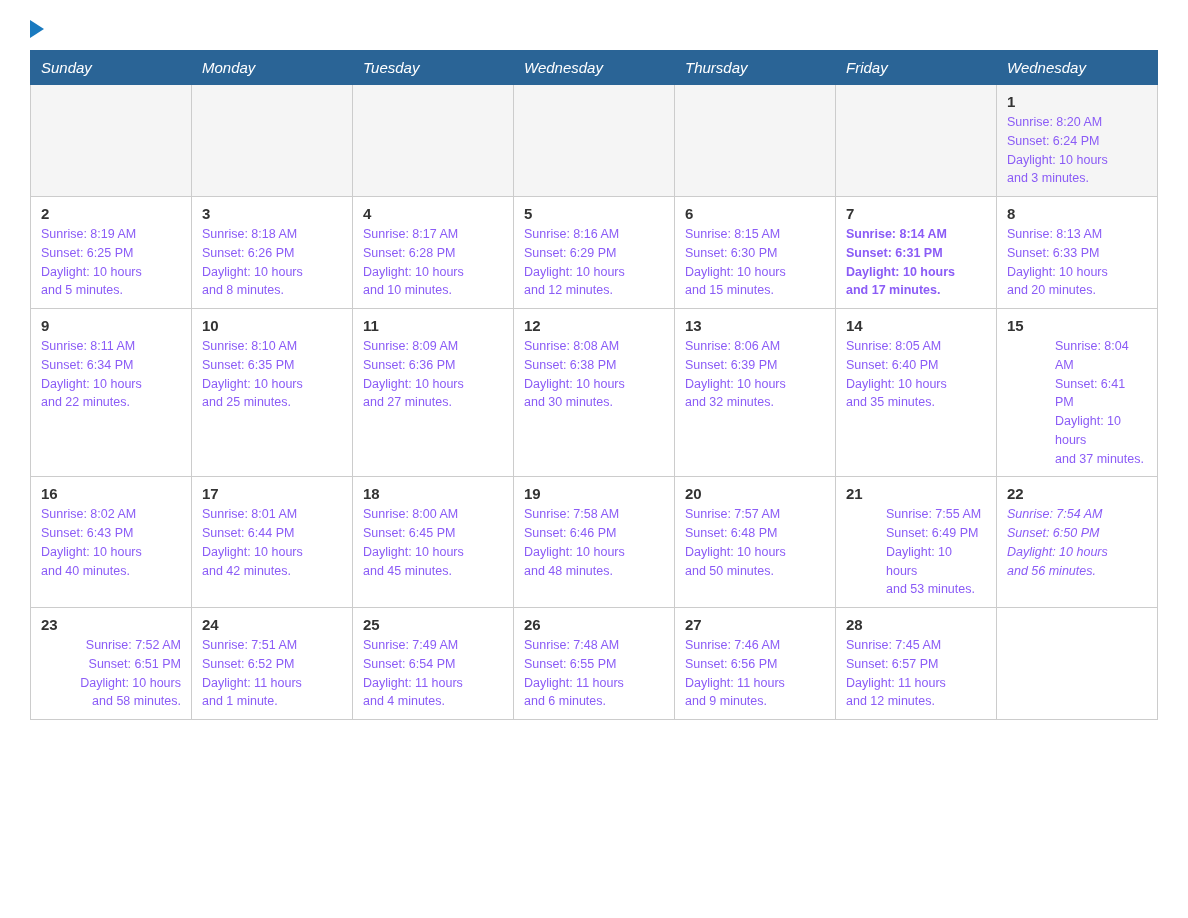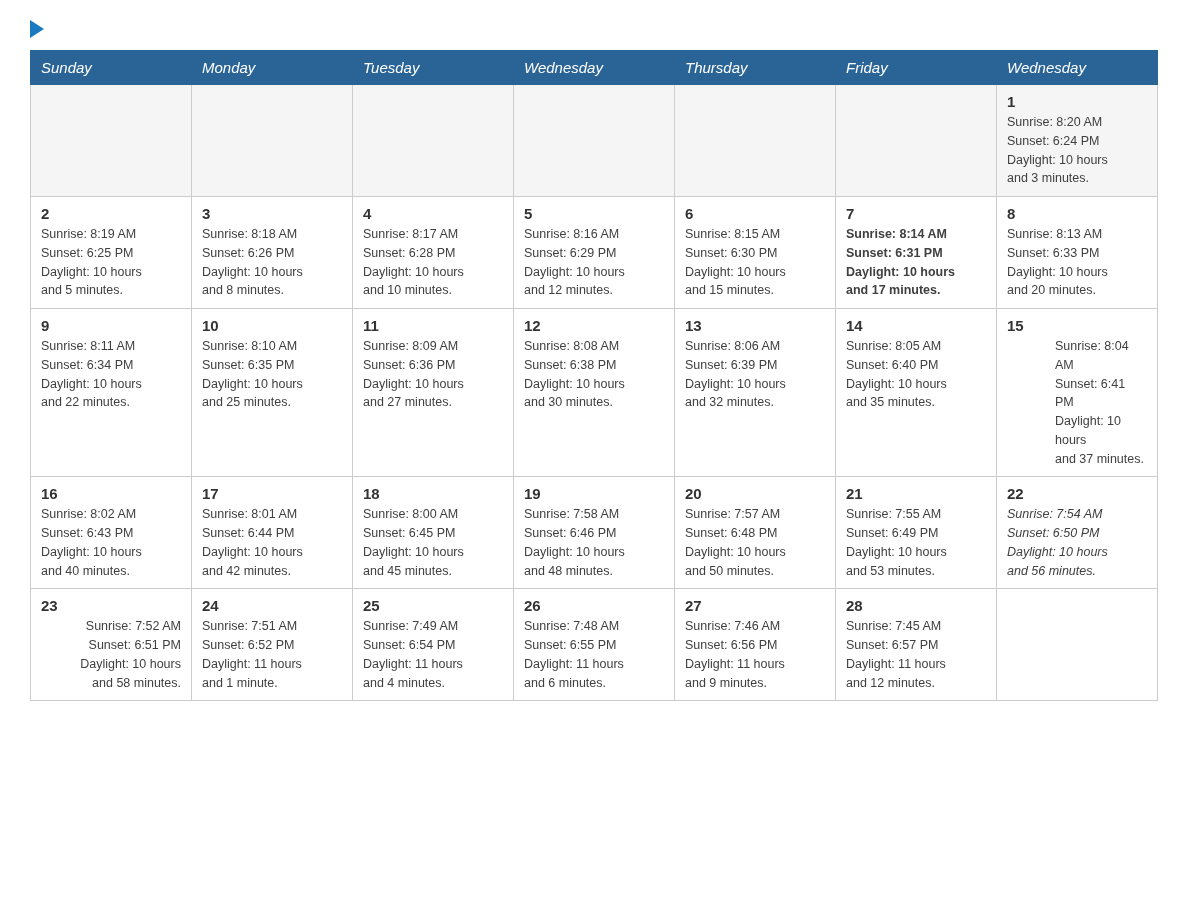--- a/index.html
+++ b/index.html
@@ -76,21 +76,21 @@
     }
     .day-number {
       font-size: 15px;
       font-weight: bold;
       display: block;
       margin-bottom: 3px;
     }
     .day-info {
       font-size: 12.5px;
       line-height: 1.5;
-      color: #404040;
+      color: #8b5cf6;
     }
     .empty-cell {
       background: #f9f9f9;
     }
     .logo-wrapper {
       display: flex;
       flex-direction: column;
     }
     
     .triangle-right {
@@ -284,21 +284,21 @@
         </td>
         <td>
           <span class="day-number">20</span>
           <div class="day-info" style="white-space: pre-line;">Sunrise: 7:57 AM
 Sunset: 6:48 PM
 Daylight: 10 hours
 and 50 minutes.</div>
         </td>
         <td>
           <span class="day-number">21</span>
-          <div class="day-info" style="white-space: pre-line;">Sunrise: 7:55 AM
+          <div class="day-info" style="white-space: pre-line; margin-left: 40px;">Sunrise: 7:55 AM
 Sunset: 6:49 PM
 Daylight: 10 hours
 and 53 minutes.</div>
         </td>
         <td>
           <span class="day-number">22</span>
           <div class="day-info" style="white-space: pre-line; font-style: italic;">Sunrise: 7:54 AM
 Sunset: 6:50 PM
 Daylight: 10 hours
 and 56 minutes.</div>

